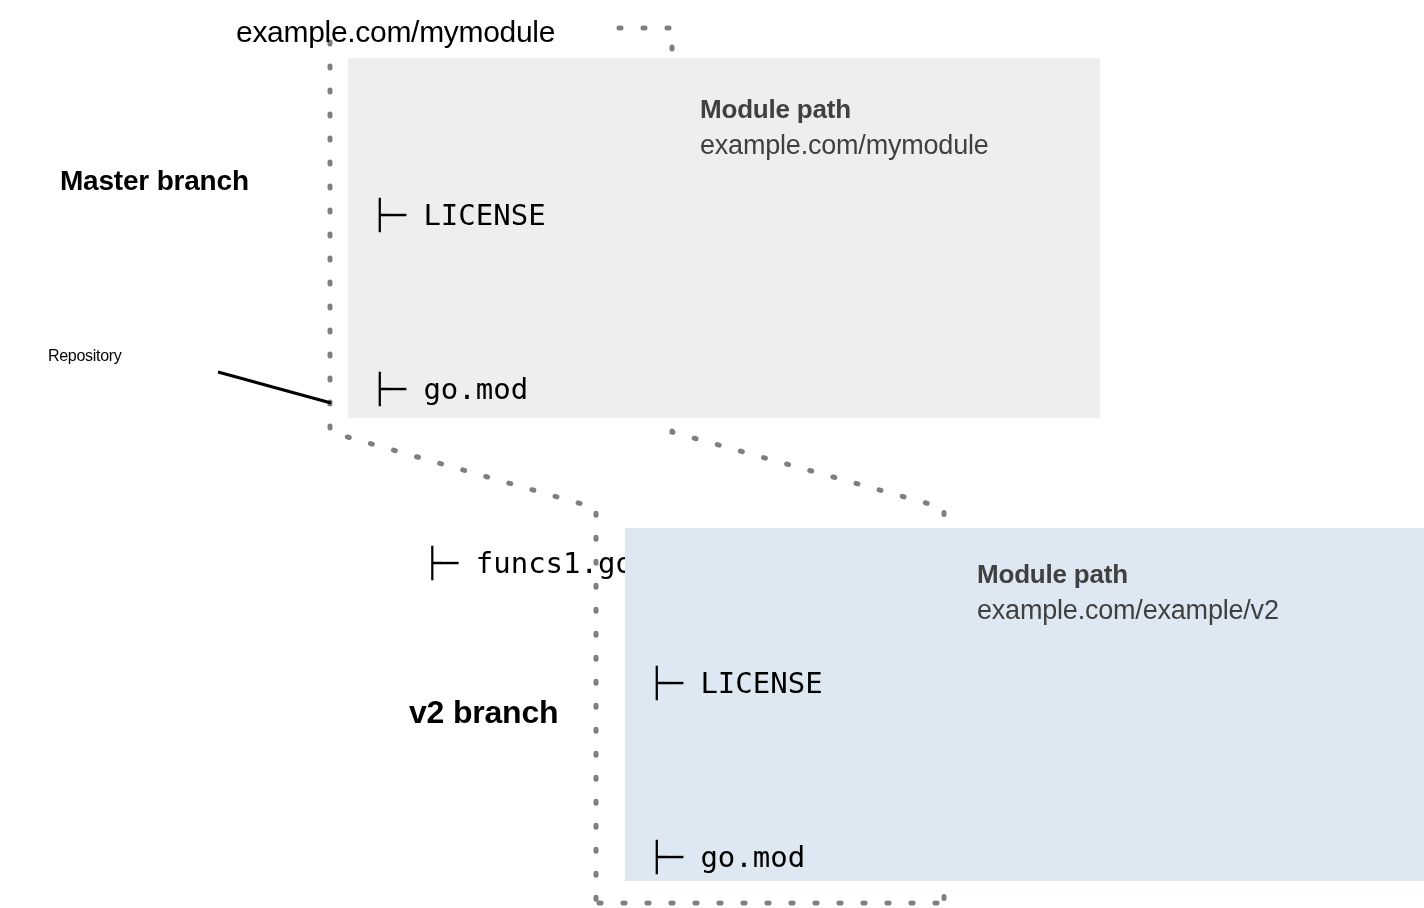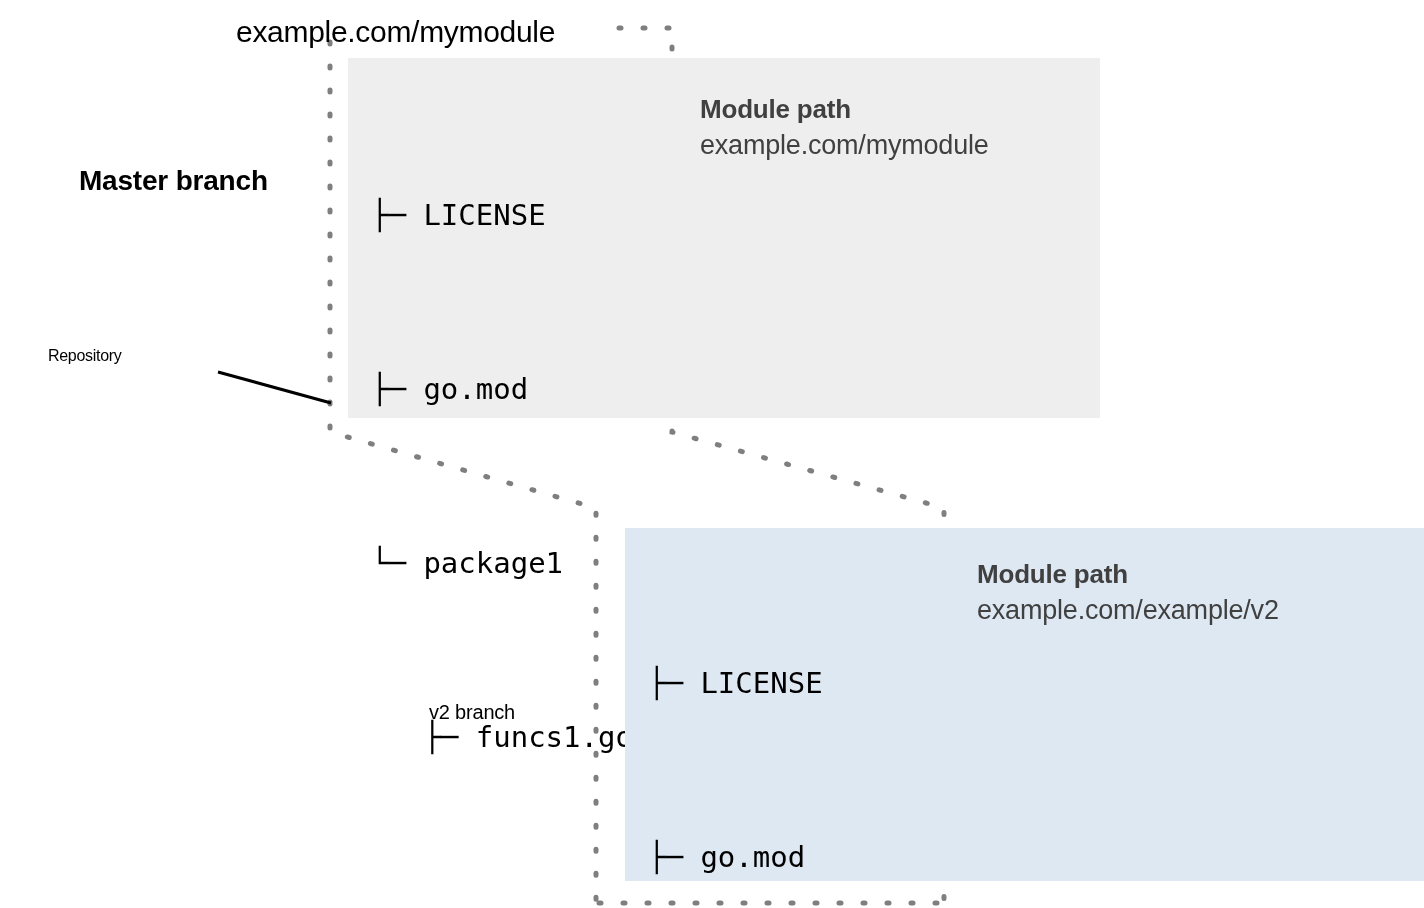--- a/index.html
+++ b/index.html
@@ -110,37 +110,35 @@
     line-height: 38px;
     letter-spacing: -0.3px;
   }
   #master-branch-label {
     left: 60px;
     top: 163px;
     font-size: 28px;
     font-weight: bold;
     line-height: 36px;
     letter-spacing: -0.2px;
-    margin-left: 19px;
   }
   #repository-label {
     left: 48px;
     top: 338px;
     font-size: 16px;
     line-height: 36px;
     letter-spacing: -0.3px;
   }
   #v2-branch-label {
     left: 409px;
     top: 694px;
-    font-size: 20px;
-    font-weight: normal;
+    font-size: 32px;
+    font-weight: bold;
     line-height: 36px;
     letter-spacing: -0.2px;
-    margin-left: 20px;
   }
 </style>
 </head>
 <body>
 
 <div id="canvas">
 
   <svg id="wires" viewBox="0 0 1424 908" width="1424" height="908">
 
     <path d="M330,42 L330,432 L596,508 L596,903" fill="none" stroke="#7f7f7f" stroke-width="5" stroke-linecap="round" stroke-dasharray="2 22"></path>
@@ -150,21 +148,20 @@
     <path d="M599,903 L941,903" fill="none" stroke="#7f7f7f" stroke-width="5" stroke-linecap="round" stroke-dasharray="2 22"></path>
 
     <path d="M218,372 L331,403" fill="none" stroke="#000000" stroke-width="3" stroke-linecap="butt"></path>
   </svg>
 
   <div class="panel" id="master-panel"></div>
 
   <div class="tree" id="master-tree">
     <span class="tree-line">├─ LICENSE</span>
     <span class="tree-line">├─ go.mod</span>
-    <span class="tree-line">└─ package1</span>
     <span class="tree-line">   ├─ funcs1.go</span>
     
   </div>
 
   <div class="callout" id="master-callout">
     <span class="callout-title">Module path</span>
     <span class="callout-value">example.com/mymodule</span>
   </div>
 
   <div class="panel" id="v2-panel"></div>

